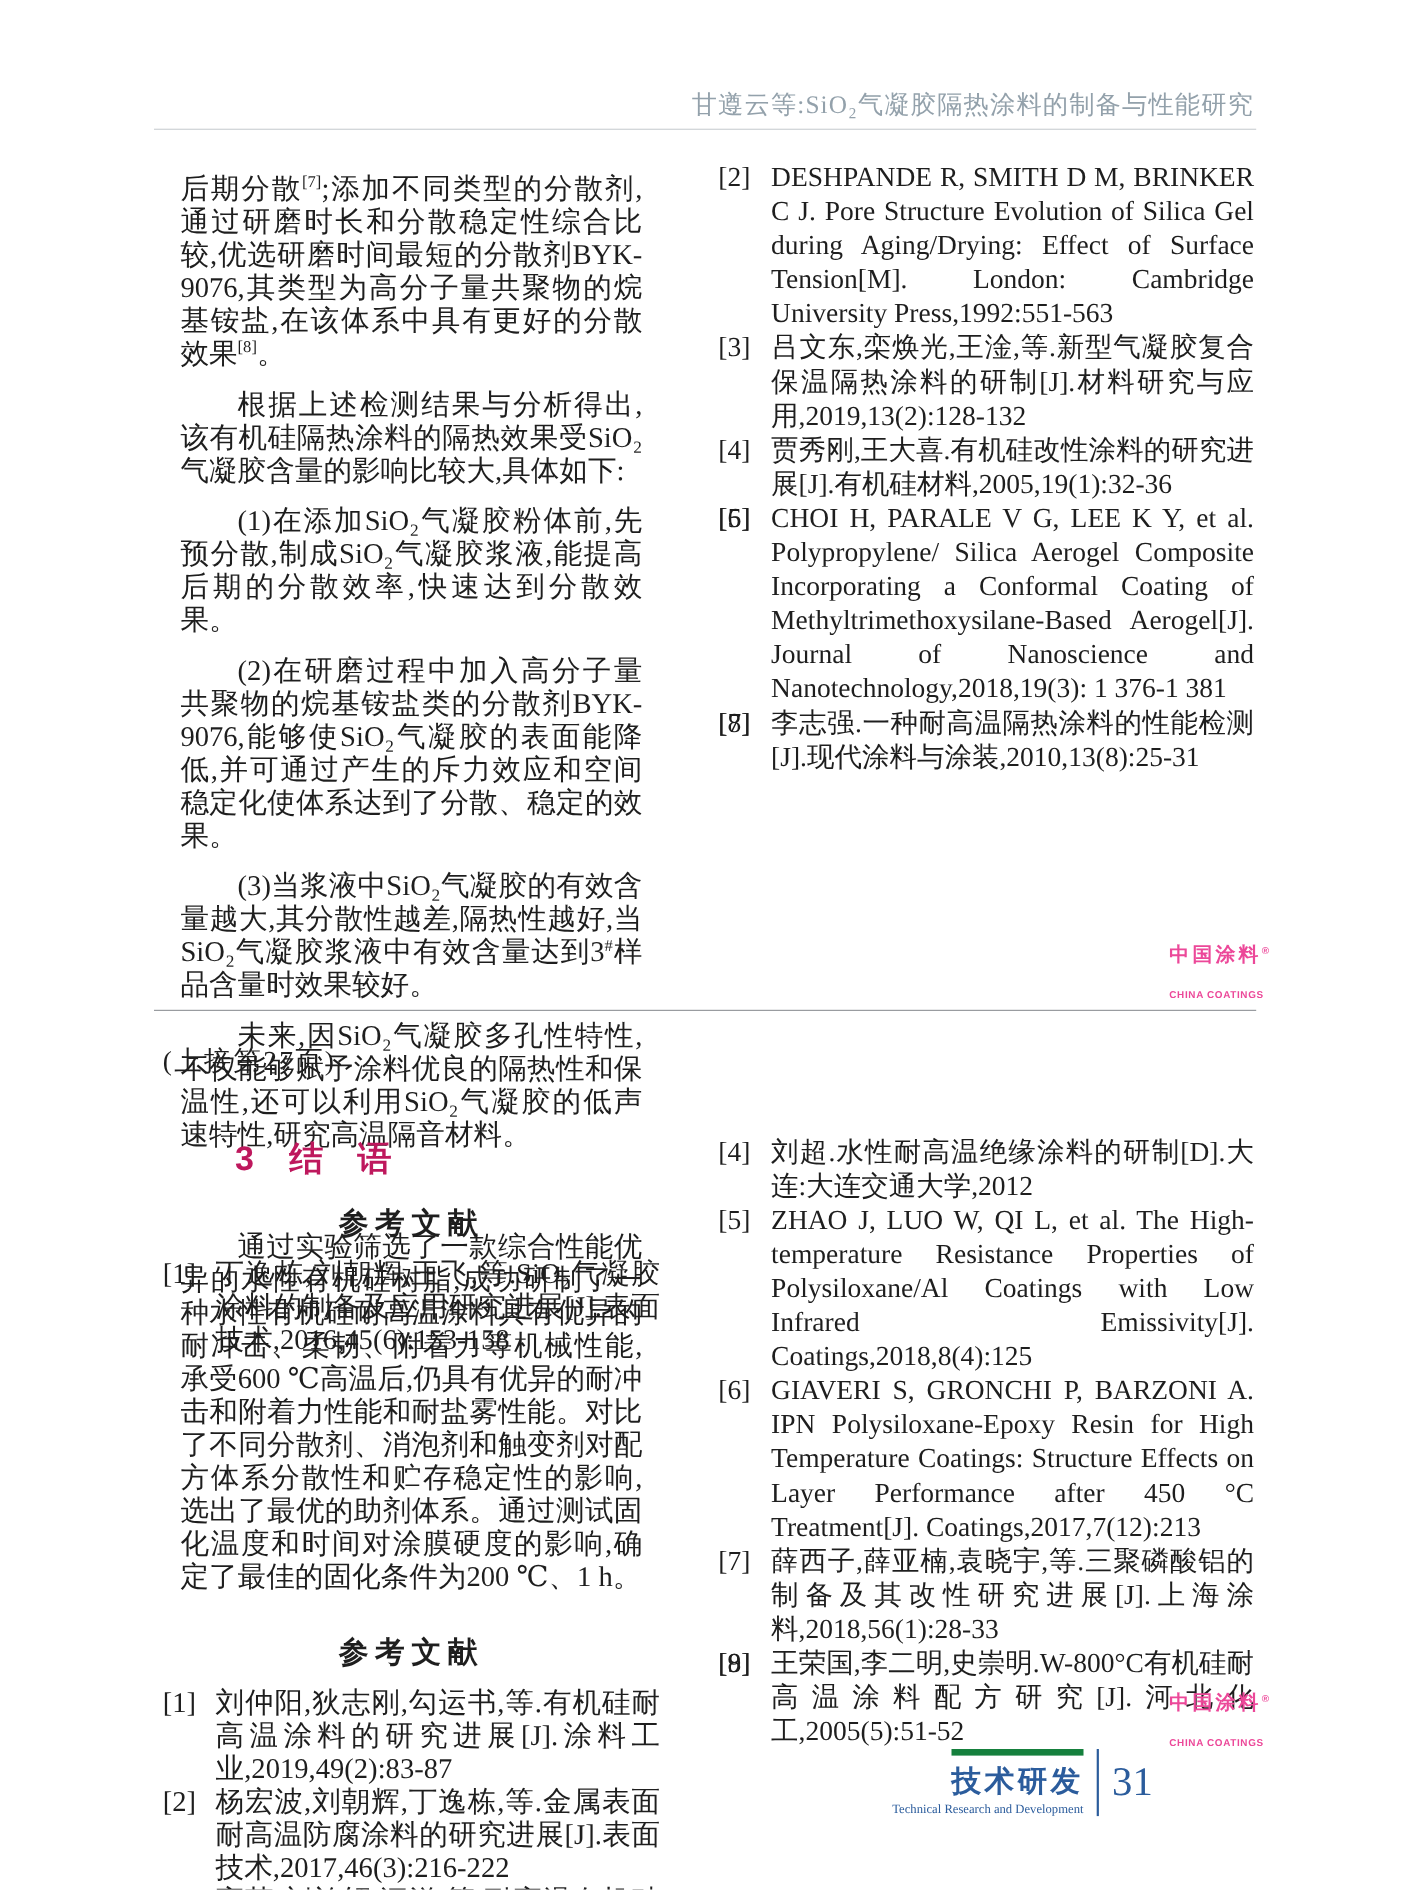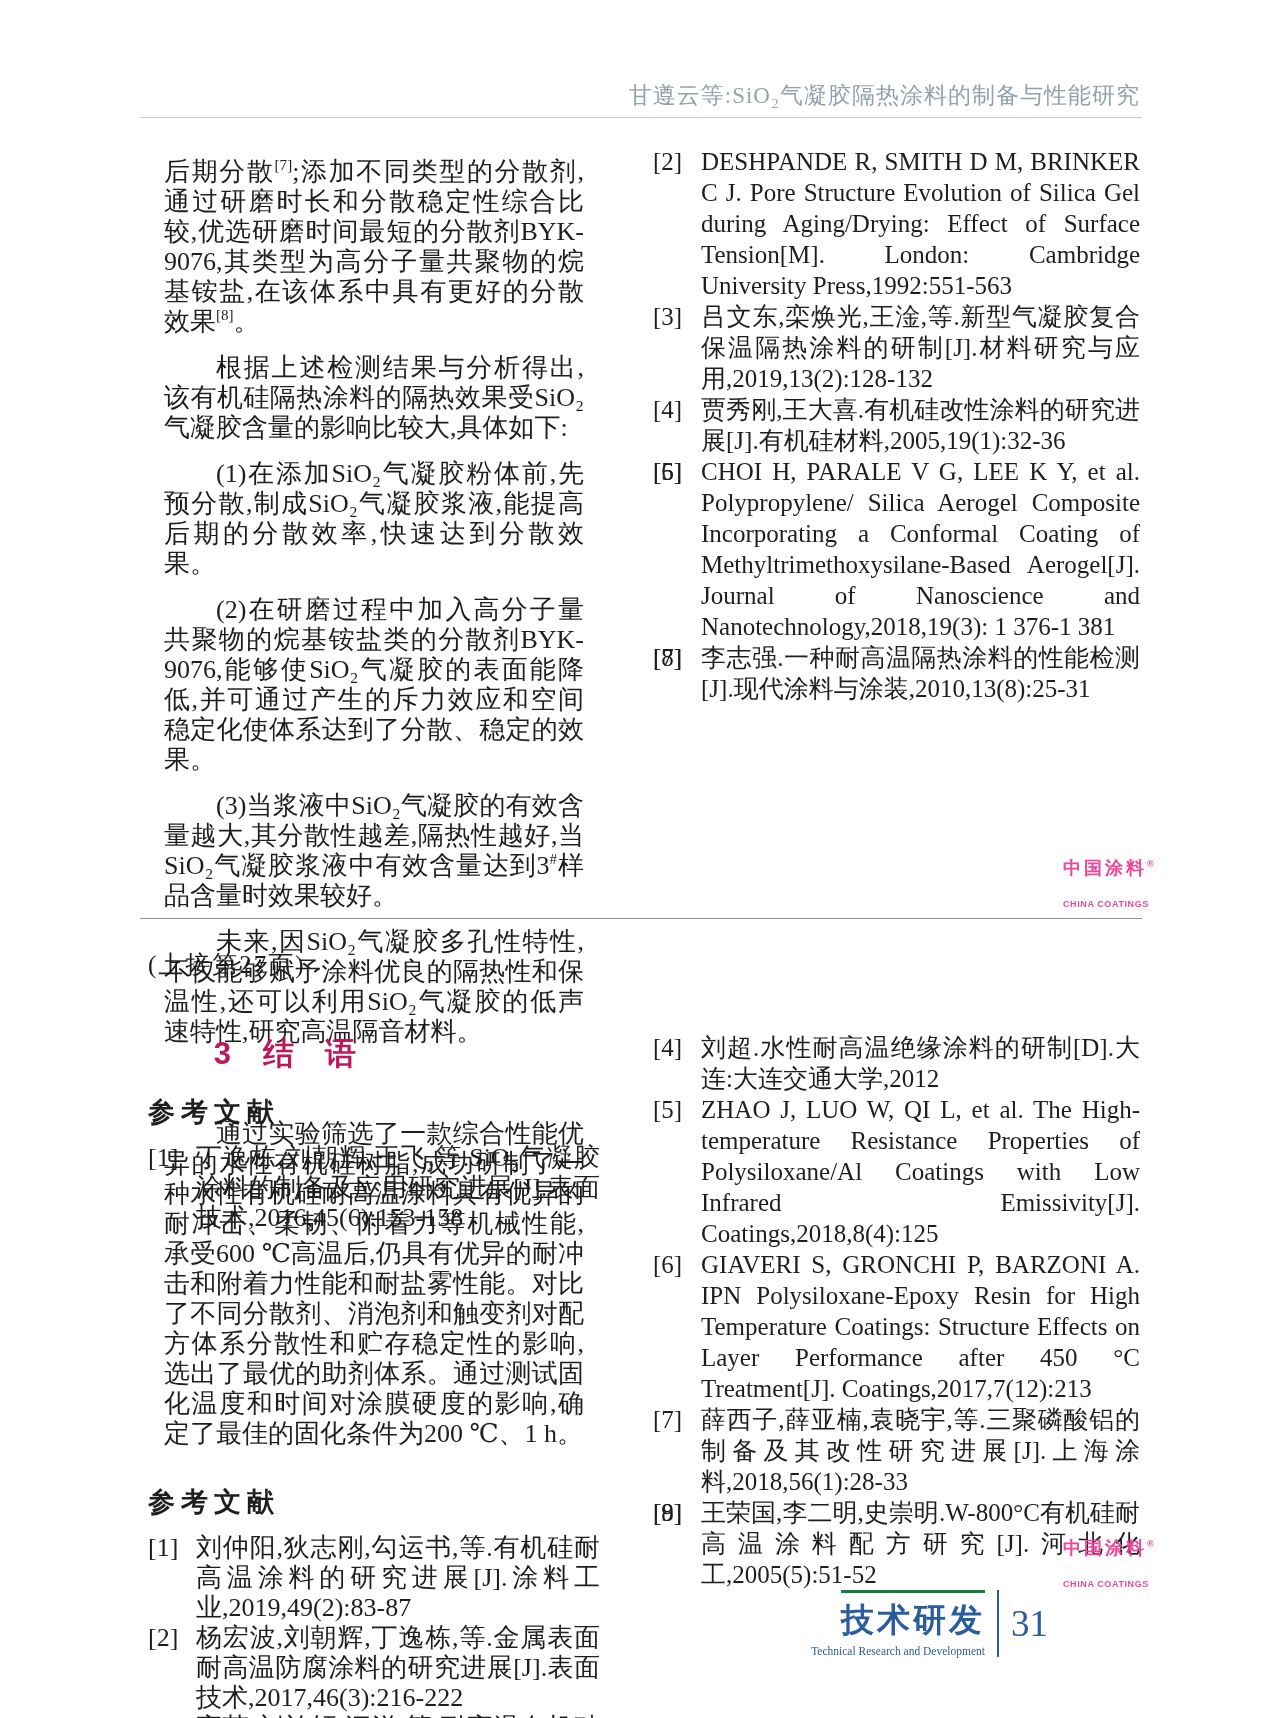--- a/index.html
+++ b/index.html
@@ -28,21 +28,21 @@
   #s1-right{left:653px; top:146px; width:487px; font-size:25px; line-height:31px;}
   #s2-left{left:148px; top:995px; width:452px; font-size:26px; line-height:30px;}
   #s2-right{left:653px; top:1032px; width:487px; font-size:25px; line-height:31px;}
 
   .para{margin:16px; text-indent:2em; text-align:justify;}
   .para.no-indent{text-indent:0;}
   sup{font-size:0.58em; line-height:0;}
 
   .refs-heading{
     font-family:"Liberation Sans","DejaVu Sans",sans-serif;
-    font-weight:bold; 
+    font-weight:bold; text-align:center;
     font-size:27px; letter-spacing:6px;
     margin:50px 0 16px 0;
   }
   #s2-left .refs-heading{margin-top:38px;}
 
   .ref{position:relative; padding-left:48px; text-align:justify; margin:0;}
   .ref-label{position:absolute; left:0; top:0;}
 
   
   .section-divider{
@@ -68,23 +68,23 @@
   .logo-cn{font-size:18px; font-weight:bold; letter-spacing:3px; white-space:nowrap;}
   .logo-reg{font-size:9px; vertical-align:super; letter-spacing:0;}
   .logo-en{font-size:9px; font-weight:bold; letter-spacing:0.6px; margin-top:19px; white-space:nowrap;}
   
   .footer{
     position:absolute; top:1590px; right:227px;
     display:flex; align-items:center; color:#2b5c9c;
   }
   .footer-left{text-align:right; padding-right:12px;}
   .footer-cn{
-    display:inline-block; border-top:3px solid #15803d; padding-top:5px;
+    display:inline-block; border-top:6px solid #15803d; padding-top:5px;
     font-family:"Liberation Sans","DejaVu Sans",sans-serif;
-    font-weight:bold; font-size:33px; letter-spacing:3px; white-space:nowrap;
+    font-weight:bold; font-size:27px; letter-spacing:3px; white-space:nowrap;
   }
   .footer-en{font-size:11.5px; margin-top:2px; white-space:nowrap;
              font-family:"Liberation Serif","DejaVu Serif",serif;}
   .footer-bar{width:2px; background:#2b5c9c; align-self:stretch;}
   .footer-num{padding-left:12px; font-size:37px;
               font-family:"Liberation Serif","DejaVu Serif",serif;}
 </style>
 </head>
 <body>
 

